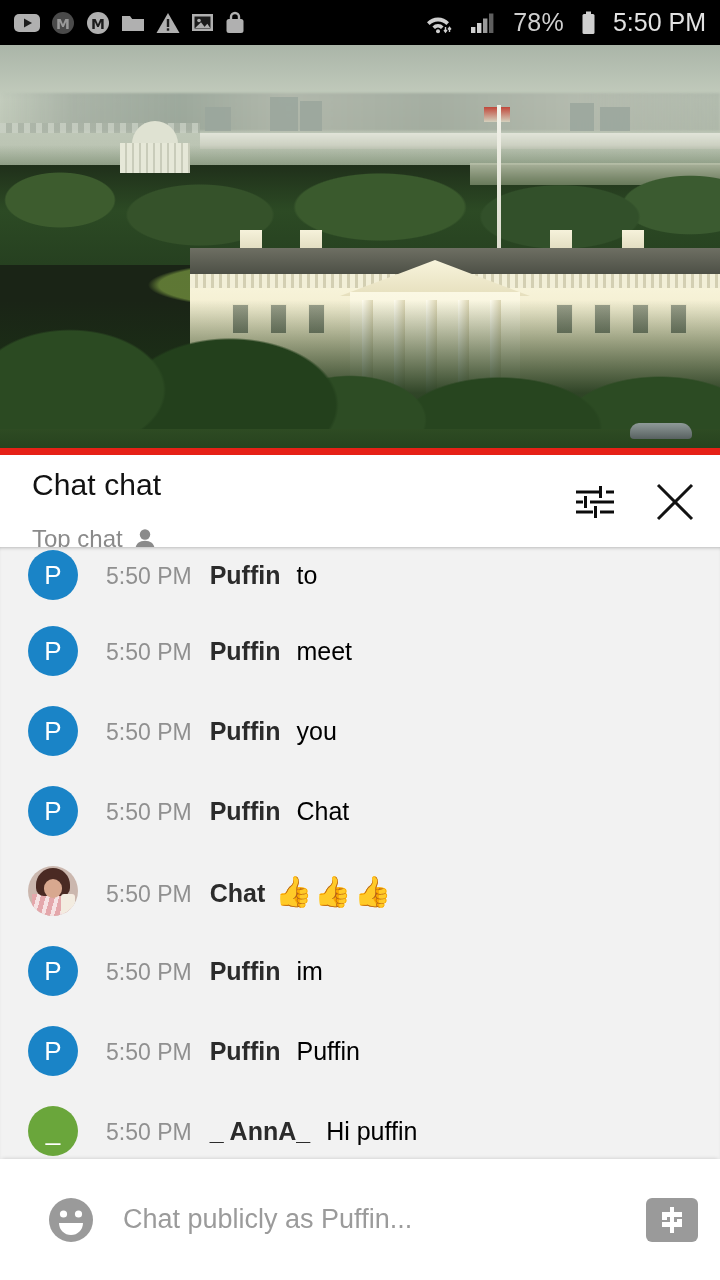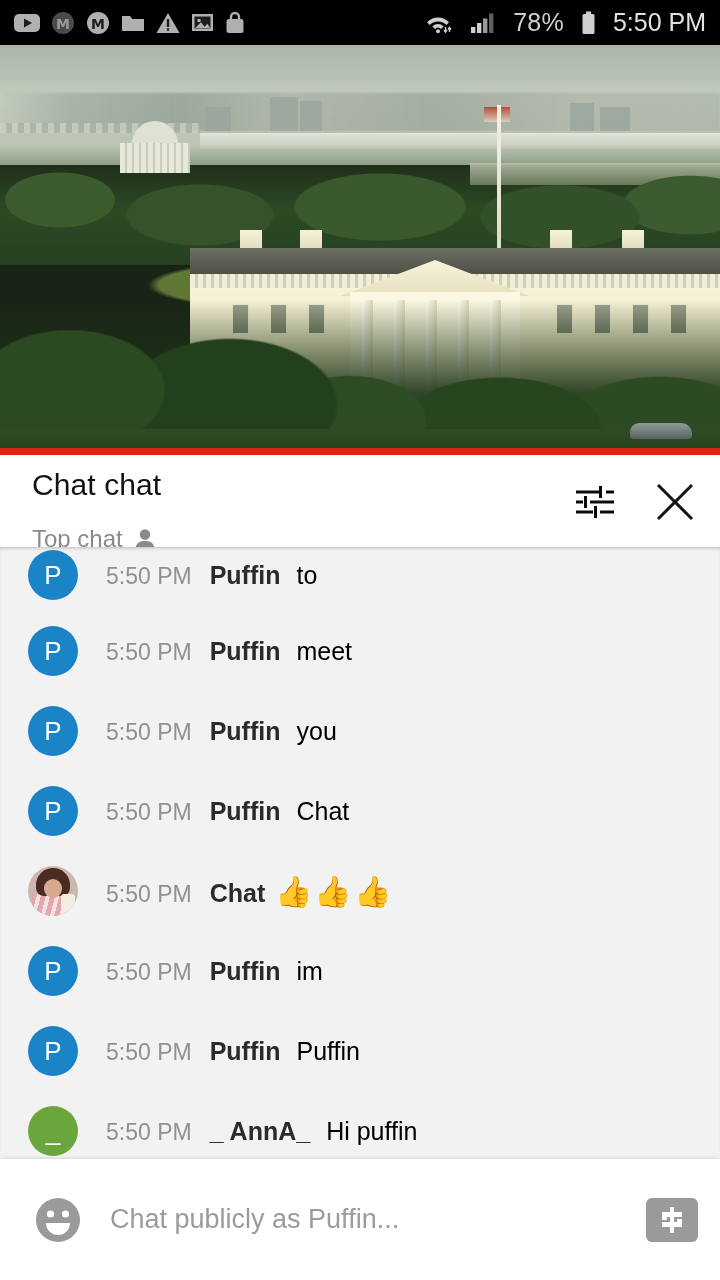--- a/index.html
+++ b/index.html
@@ -218,21 +218,21 @@
   .msg-author{
     font-size:25px; color:#2b2b2b; font-weight:bold; margin-left:18px;
   }
   .msg-text{ font-size:25px; color:#000000; margin-left:16px; }
   .emoji{ font-size:30px; letter-spacing:2px; margin-left:10px; }
 
   
   .input-bar{
     position:relative; width:720px; height:121px;
     background:#ffffff; display:flex; align-items:center;
-    padding:0 22px 0 32px;
+    padding:0 22px 0 45px;
     box-shadow:0 -2px 4px -2px rgba(0,0,0,.18);
   }
   .emoji-btn{ flex:0 0 auto; width:52px; height:52px; cursor:pointer; }
   .chat-input{
     flex:1 1 auto; border:none; outline:none; background:transparent;
     font-family:"Liberation Sans", sans-serif;
     font-size:27px; color:#111; margin-left:26px;
   }
   .chat-input::placeholder{ color:#9b9b9b; }
   .superchat{

